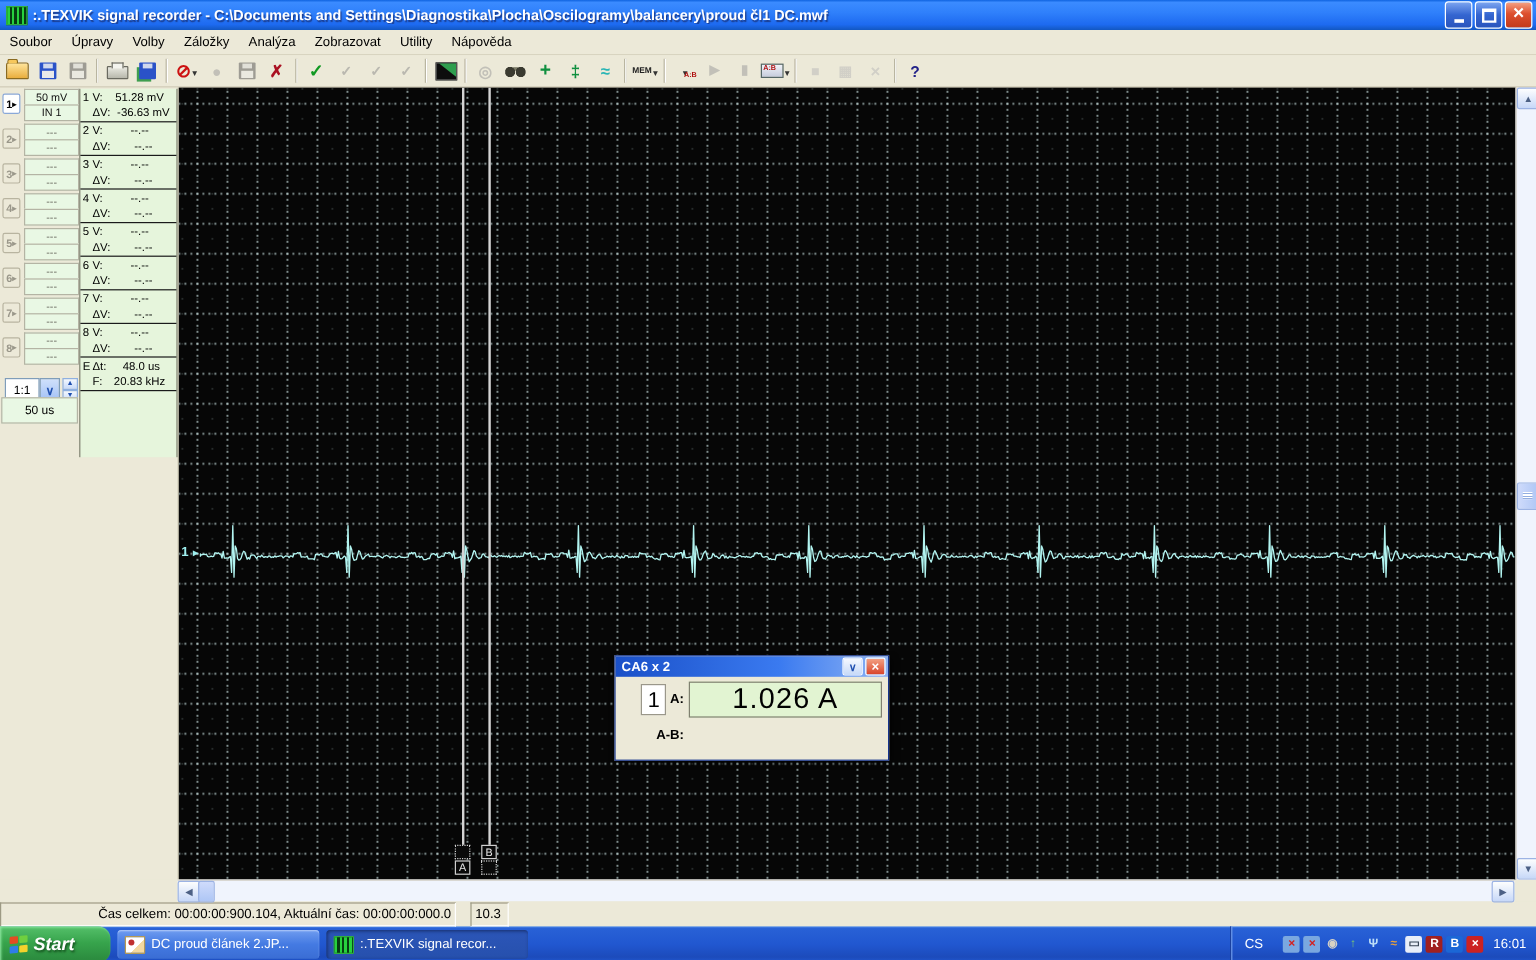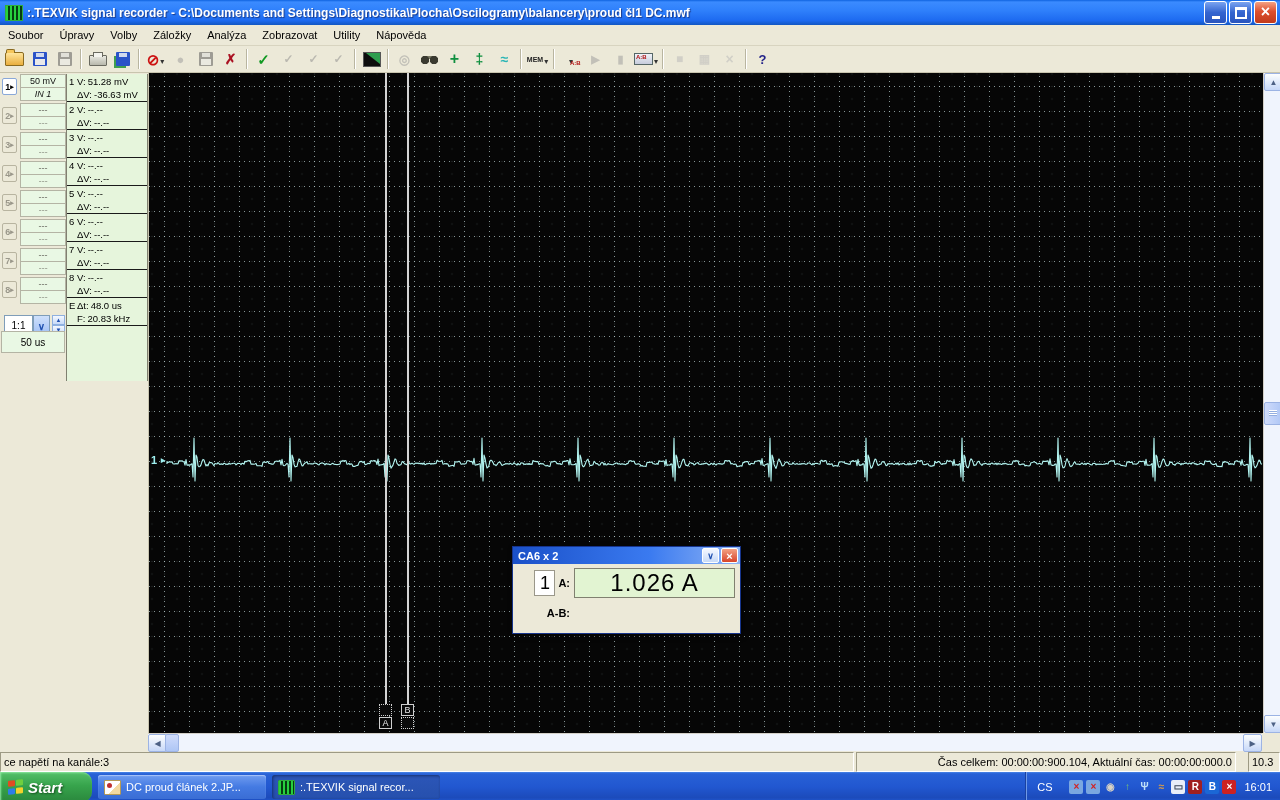--- a/index.html
+++ b/index.html
@@ -55,38 +55,38 @@
   .left-panel{position:relative;width:148px;background:#ece9d8;border-right:1px solid #c8c4ae;flex:none;}
   .ch-col{position:absolute;left:0;top:1px;width:66px;}
   .ch-group{height:29px;display:flex;align-items:flex-start;}
   .ch-btn{width:14px;height:15px;margin:4px 1px 0 2px;border:1px solid #8aa8d8;border-radius:2px;background:#fff;
     font-size:9px;font-weight:bold;color:#000;display:flex;align-items:center;justify-content:center;}
   .ch-btn::after{content:"▸";font-size:7px;margin-left:0px;}
   .ch-btn.off{background:#ece9d8;border-color:#b8b4a0;color:#9a978a;}
   .ch-fields{margin-left:2px;}
   .ch-field{width:44px;height:12px;background:#e9f8e4;border:1px solid #b4b4a4;border-bottom:none;
     font-size:9px;display:flex;align-items:center;justify-content:center;color:#111;}
-  .ch-field:last-child{border-bottom:1px solid #b4b4a4;font-style:italic;}
+  .ch-field:last-child{border-bottom:1px solid #b4b4a4;}
   .ch-field.dim{color:#6a6a60;}
   .ratio-row{position:absolute;left:4px;top:242px;display:flex;}
   .ratio-box{width:27px;height:18px;background:#fff;border:1px solid #7f9db9;font-size:10px;display:flex;align-items:center;justify-content:center;}
   .ratio-dd{width:15px;height:20px;background:linear-gradient(#cfe0fb,#9dbdf5);border:1px solid #7f9db9;display:flex;align-items:center;justify-content:center;}
   .ratio-dd::after{content:"∨";color:#2050b0;font-size:10px;font-weight:bold;}
   .spinner{width:13px;height:20px;margin-left:2px;display:flex;flex-direction:column;}
   .spin-btn{flex:1;background:linear-gradient(#f4f8ff,#c8daf8);border:1px solid #8fb0e0;font-size:6px;color:#2050b0;
     display:flex;align-items:center;justify-content:center;}
   .timebase{position:absolute;left:1px;top:258px;width:62px;height:20px;background:#e9f8e4;border:1px solid #b4b4a4;
     font-size:10px;display:flex;align-items:center;justify-content:center;}
   .meas-panel{position:absolute;left:66px;top:1px;width:80px;height:307px;background:#e6f5dc;
     border-left:1px solid #808070;border-right:1px solid #808070;font-size:9.5px;color:#000;}
   .m-row{height:28px;border-bottom:1px solid #1a1a1a;padding:1px 2px 0 2px;box-sizing:border-box;}
   .m-line{display:flex;height:13px;align-items:center;}
   .m-num{width:8px;font-weight:normal;}
   .m-lab{margin-right:2px;}
-  .m-val{flex:1;text-align:left;white-space:nowrap;}
+  .m-val{flex:1;text-align:center;white-space:nowrap;}
   .m-ind{margin-left:8px;}
 
   
   .plot{position:relative;width:1114px;height:660px;flex:none;background-color:#060606;overflow:hidden;
     background-image:
       radial-gradient(circle,rgba(175,195,195,.75) 0 .8px,transparent 1px),
       radial-gradient(circle,rgba(175,195,195,.75) 0 .8px,transparent 1px),
       radial-gradient(circle,rgba(120,140,140,.28) 0 .7px,transparent 1px);
     background-size:5px 25px,25px 5px,12.5px 12.5px;
     background-position:3px 1px,3px 1px,9.25px 7.25px;}
@@ -489,21 +489,20 @@
     <div class="hs-spacer"></div>
     <div class="hscroll">
       <span class="sc-btn" style="left:0;top:0">◀</span>
       <span class="hthumb"></span>
       <span class="sc-btn" style="left:auto;right:0;top:0">▶</span>
     </div>
     <div class="hs-corner"></div>
   </div>
 
   <div class="statusbar">
-    <div class="st-cell st-left">ce napětí na kanále:3</div>
     <div class="st-cell st-time">Čas celkem: 00:00:00:900.104, Aktuální čas: 00:00:00:000.0</div>
     <div class="st-cell st-extra">10.3</div>
   </div>
 
   <div class="taskbar">
     <div class="start-btn">
       <span class="win-flag">
         <span style="background:#e24c22"></span>
           <span style="background:#6fcf3f"></span>
         <span style="background:#2f7de8"></span>

